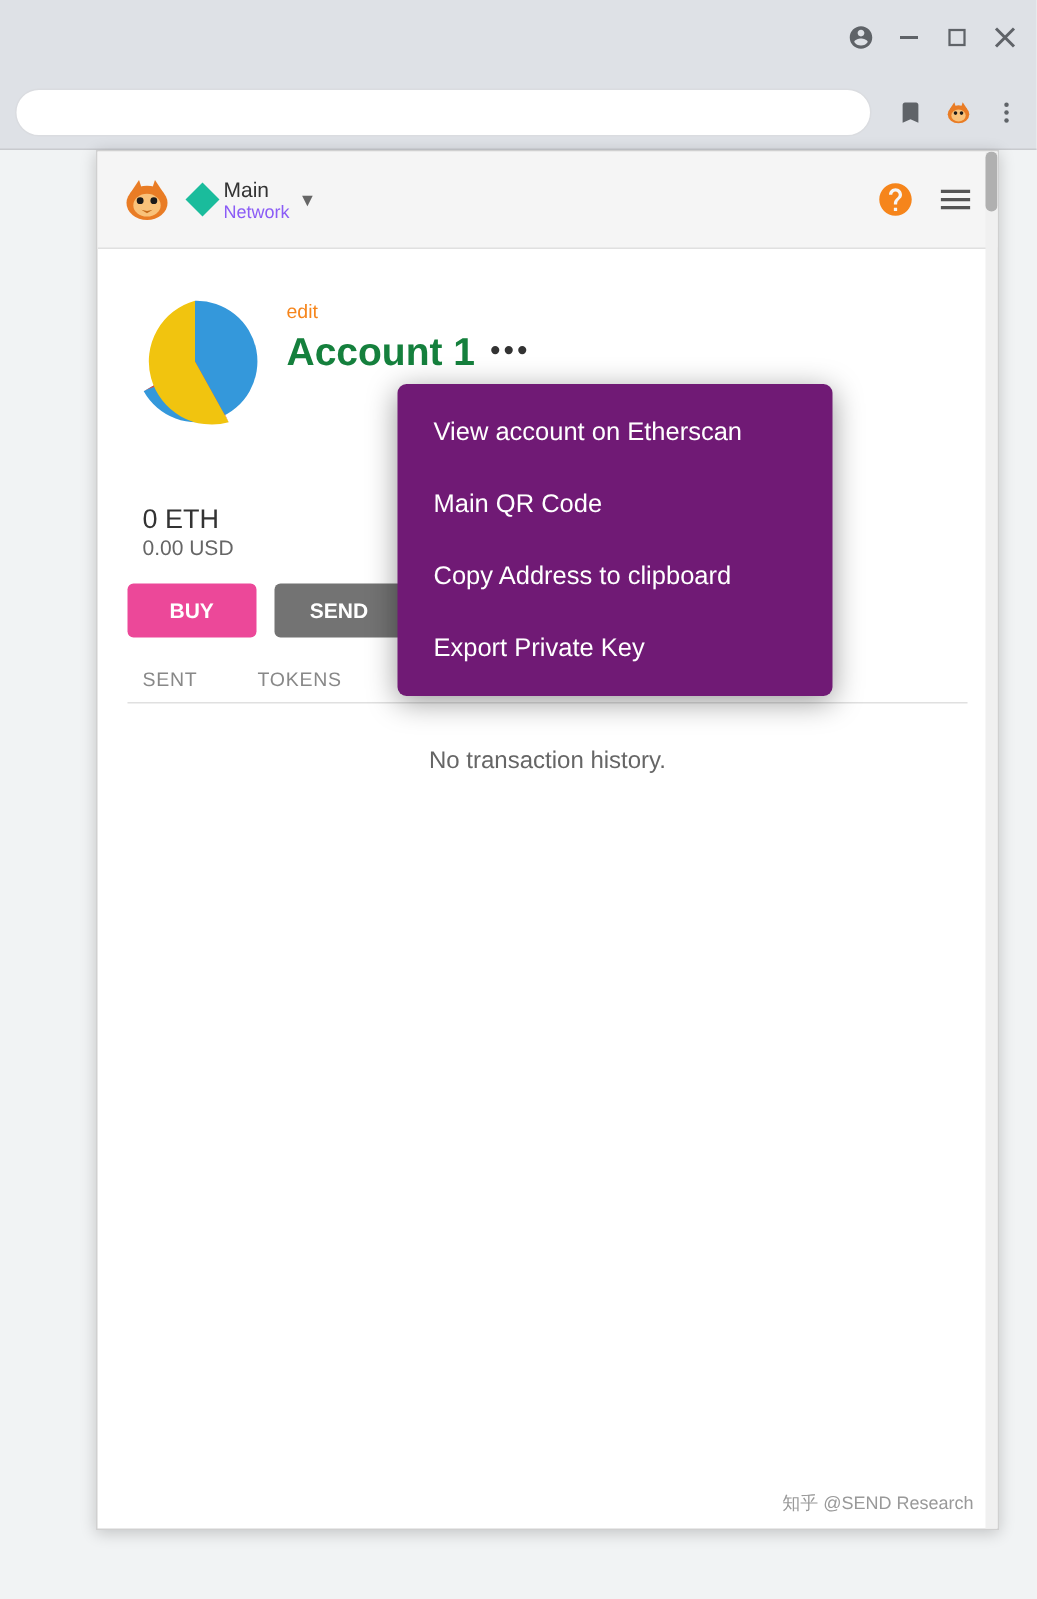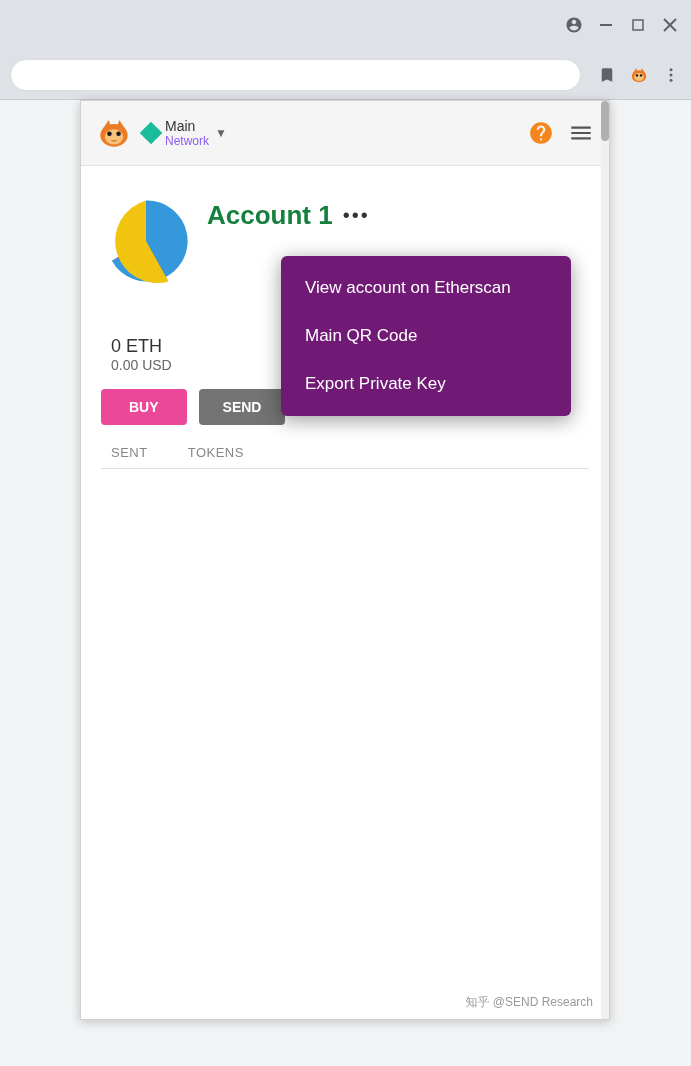--- a/index.html
+++ b/index.html
@@ -84,22 +84,22 @@
       align-items: center;
       justify-content: center;
       color: #5f6368;
       cursor: pointer;
     }
 
     
     .popup-container {
       position: absolute;
       top: 100px;
-      left: 80px;
-      width: 530px;
+      left: 64px;
+      width: 602px;
       height: 920px;
       background: #ffffff;
       border: 1px solid #d0d0d0;
       box-shadow: 0 2px 10px rgba(0,0,0,0.2);
       overflow: hidden;
     }
 
     
     .popup-header {
       height: 65px;
@@ -445,48 +445,53 @@
         <svg class="pie-avatar" viewBox="0 0 100 100">
 
           <path d="M50,50 L50,5 A45,45 0 1,1 12,72 Z" fill="#3498db"></path>
 
           <path d="M50,50 L12,72 A45,45 0 0,1 75,95 Z" fill="#e74c3c"></path>
 
           <path d="M50,50 L75,95 A45,45 0 0,1 50,5 Z" fill="#f1c40f"></path>
         </svg>
 
         <div class="account-info">
+          <div class="edit-link">edit</div>
           <div class="account-name-row">
             <span class="account-name">Account 1</span>
             <span class="three-dots">•••</span>
           </div>
         </div>
       </div>
 
       <div class="dropdown-menu">
         <div class="dropdown-item">View account on Etherscan</div>
         <div class="dropdown-item">Main QR Code</div>
+        <div class="dropdown-item">Copy Address to clipboard</div>
         <div class="dropdown-item">Export Private Key</div>
       </div>
 
       <div class="balance-area">
         <div class="balance-eth">0 ETH</div>
         <div class="balance-usd">0.00 USD</div>
       </div>
 
       <div class="action-buttons">
         <button class="btn-buy">BUY</button>
         <button class="btn-send">SEND</button>
       </div>
 
       <div class="tabs-row">
         <div class="tab-item">SENT</div>
         <div class="tab-item">TOKENS</div>
       </div>
 
+      <div class="transaction-area">
+        <span class="no-history-text">No transaction history.</span>
+      </div>
     </div>
 
     <div class="scrollbar">
       <div class="scrollbar-thumb"></div>
     </div>
 
     <div class="watermark">知乎 @SEND Research</div>
   </div>
 
 </div>

